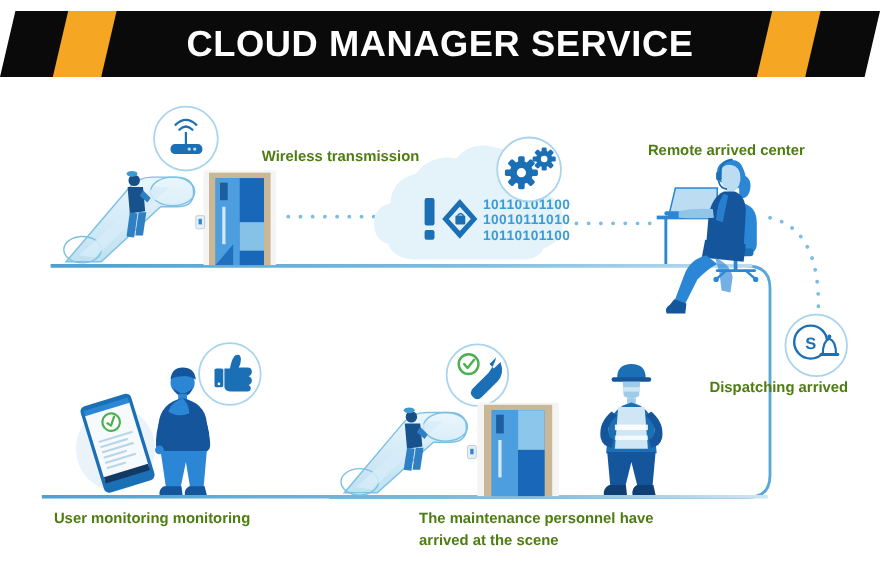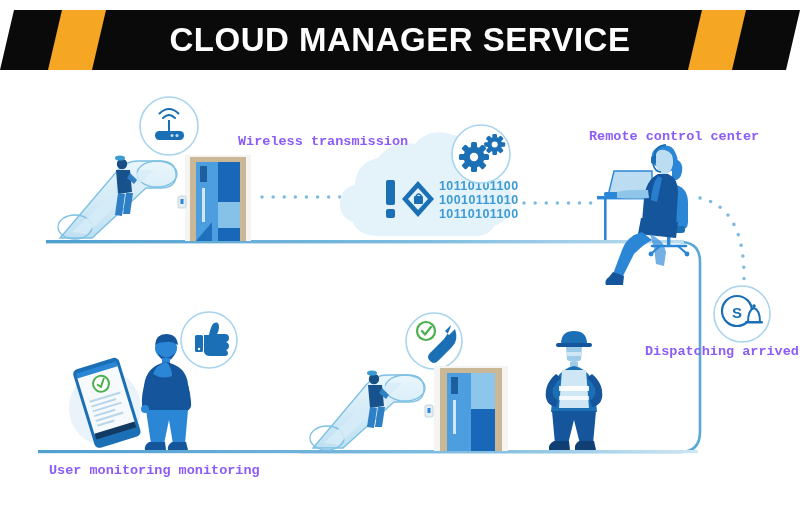--- a/index.html
+++ b/index.html
@@ -33,24 +33,24 @@
     font-size: 33px;
     font-weight: bold;
     letter-spacing: 0.5px;
     font-family: "Liberation Sans", sans-serif;
     z-index: 5;
     white-space: nowrap;
   }
 
   
   .lbl {
-    color: #8b5cf6;
+    color: #4d7c0f;
     font-weight: bold;
     font-size: 13.5px;
-    font-family: Liberation Mono, monospace;
+    font-family: Liberation Sans, sans-serif;
     line-height: 1.45;
     white-space: nowrap;
   }
   #label-wireless { left: 238px; top: 132px; }
   #label-remote   { left: 589px; top: 127px; }
   #label-dispatch { left: 645px; top: 342px; }
   #label-user     { left: 49px;  top: 461px; }
   #label-maintenance {
     left: 381px; top: 461px;
     white-space: normal;
@@ -375,20 +375,21 @@
 
       <path d="M 552 411 L 596 411 L 593 444 L 580 444 L 574 420 L 568 444 L 555 444 Z" fill="#14559c"></path>
 
       <path d="M 554 441 L 569 441 L 570 450 L 549 450 Q 548 444 554 441 Z" fill="#0f3f73"></path>
       <path d="M 579 441 L 594 441 L 596 450 L 575 450 Q 574 444 579 441 Z" fill="#0f3f73"></path>
     </g>
   </svg>
 
   <div class="abs lbl nosel" id="label-wireless">Wireless transmission</div>
 
-  <div class="abs lbl nosel" id="label-remote">Remote control center</div>
+  <div class="abs lbl nosel" id="label-remote">Remote arrived center</div>
 
   <div class="abs lbl nosel" id="label-dispatch">Dispatching arrived</div>
 
   <div class="abs lbl nosel" id="label-user">User monitoring monitoring</div>
 
+  <div class="abs lbl nosel" id="label-maintenance">The maintenance personnel have arrived at the scene</div>
 
 </div>
 
 </body></html>

